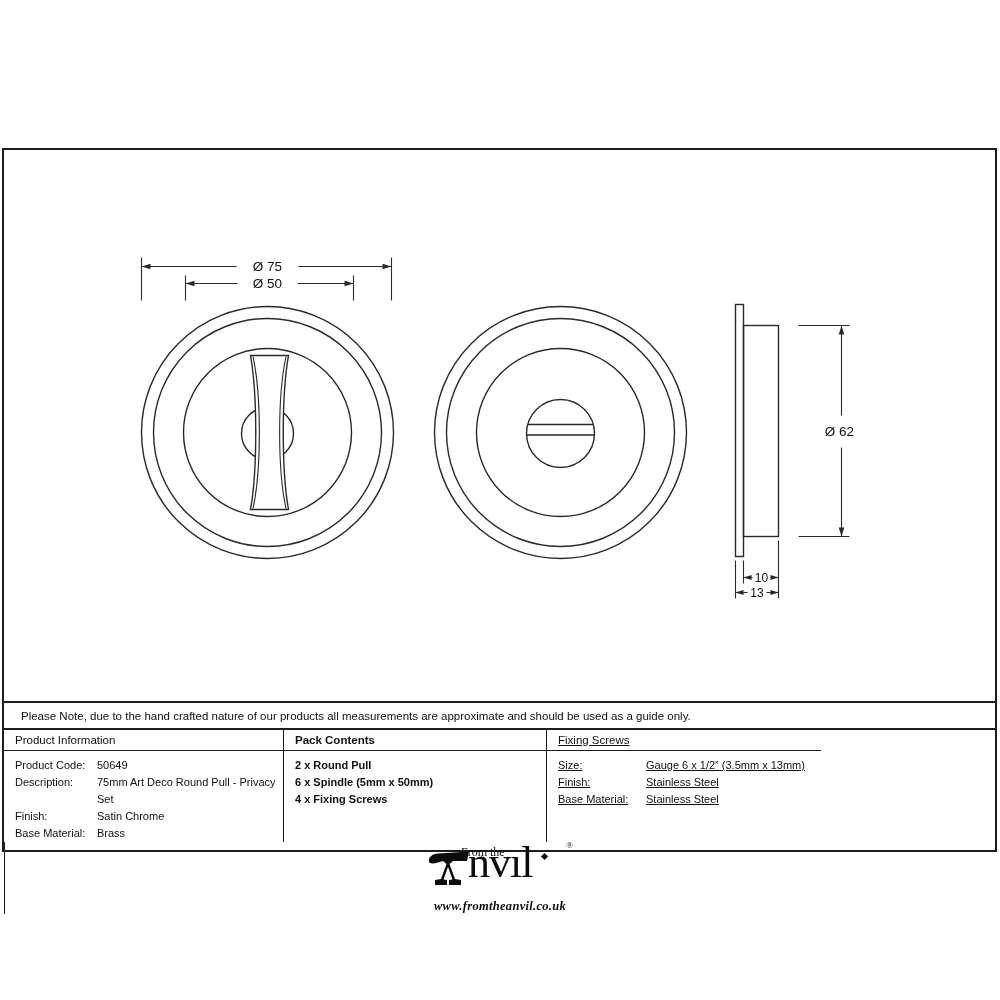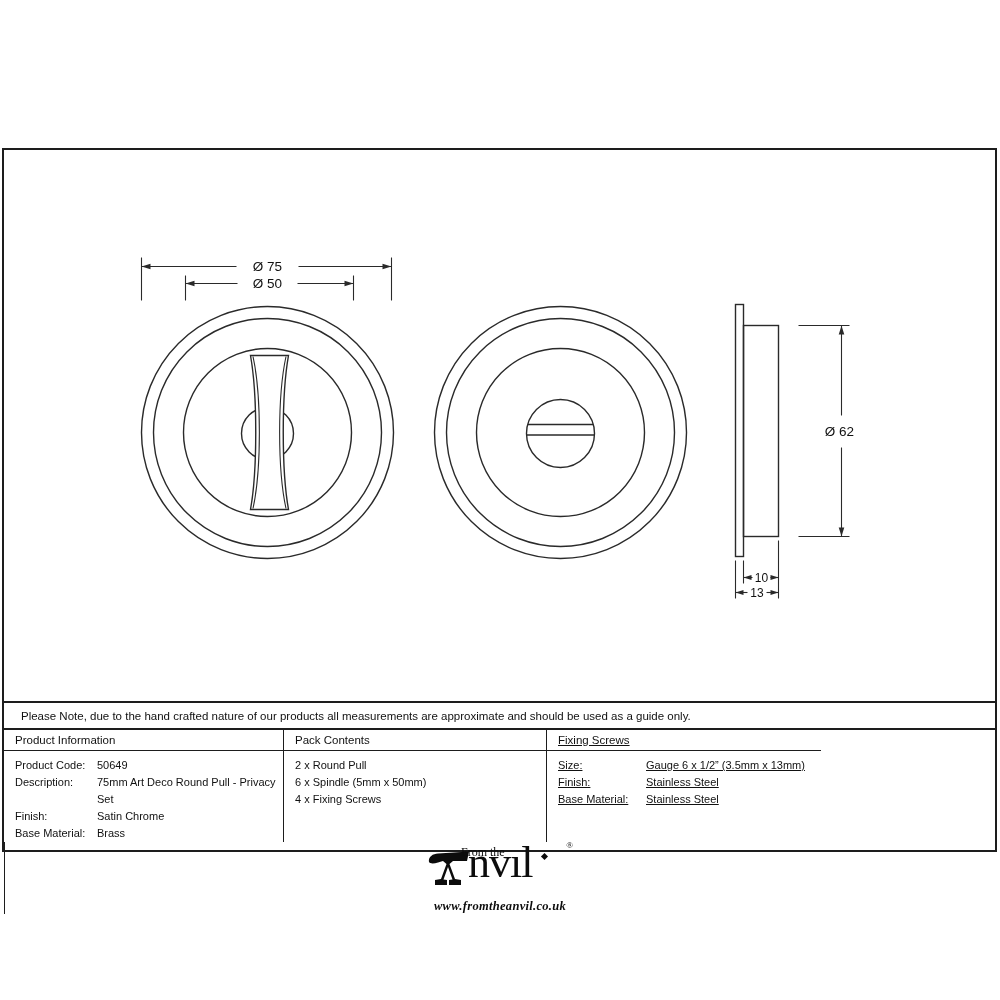--- a/index.html
+++ b/index.html
@@ -22,21 +22,21 @@
     display:flex;align-items:center;padding-left:17px;
     font-size:11.5px;color:#111;box-sizing:border-box;
   }
   .table-wrap{
     flex:1;display:flex;flex-direction:column;border-top:2.5px solid #1d1d1d;box-sizing:border-box;
   }
   .table-left{flex:none;width:817px;display:flex;flex-direction:column;}
   .hdr-row{flex:none;height:21px;display:flex;border-bottom:1.5px solid #1d1d1d;box-sizing:border-box;}
   .body-row{flex:1;display:flex;}
   .col1{width:279px;flex:none;box-sizing:border-box;}
-  .col2{width:263px;flex:none;border-left:1.5px solid #1d1d1d;box-sizing:border-box;}
+  .col2{width:263px;flex:none;border-left:1.5px solid #1d1d1d;box-sizing:border-box;font-weight:bold;}
   .col3{flex:1;border-left:1.5px solid #1d1d1d;box-sizing:border-box;text-decoration:underline;}
   .hdr-cell{display:flex;align-items:center;padding-left:11px;font-size:11.5px;color:#111;}
   .body-cell{padding:6px 6px 0 11px;font-size:11px;line-height:17px;color:#111;}
   .kv{display:flex;}
   .kv .k{flex:none;width:82px;}
   .kv .v{flex:1;}
   .col3 .kv .k{width:88px;}
   .logo-cell{
     flex:1;border-left:1.5px solid #1d1d1d;box-sizing:border-box;
     display:flex;flex-direction:column;align-items:center;justify-content:center;

